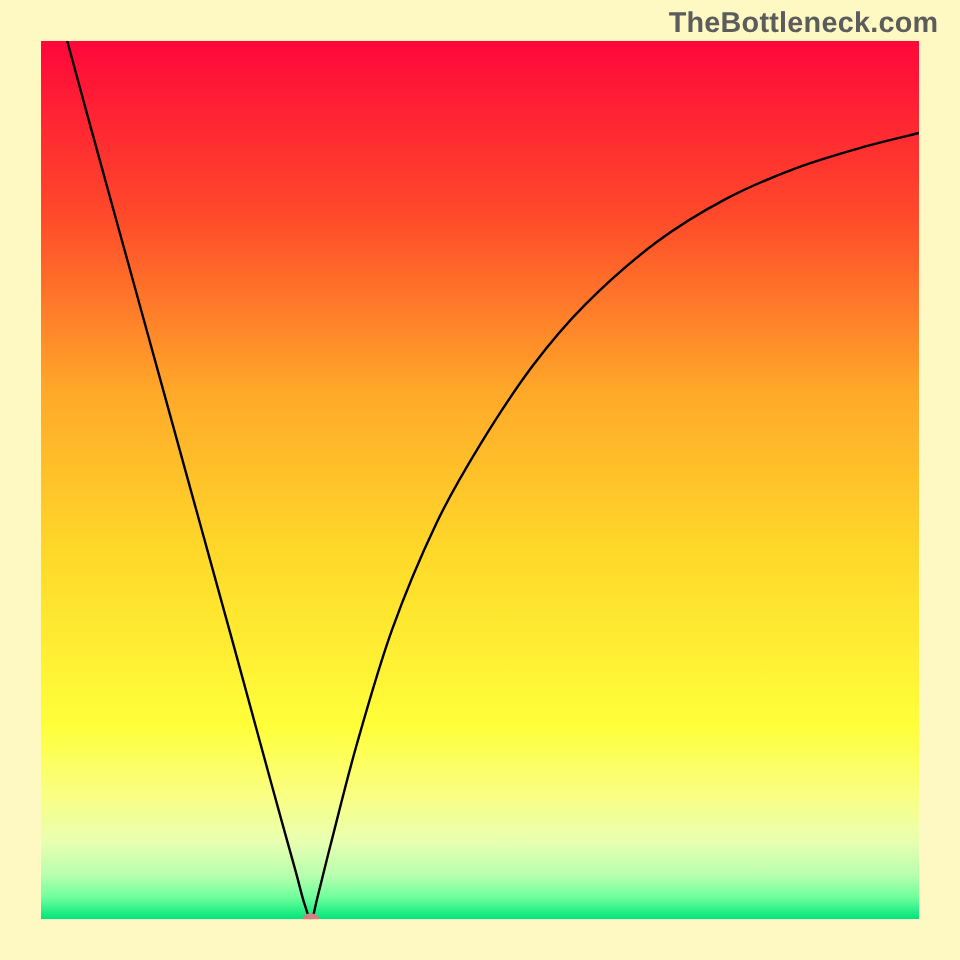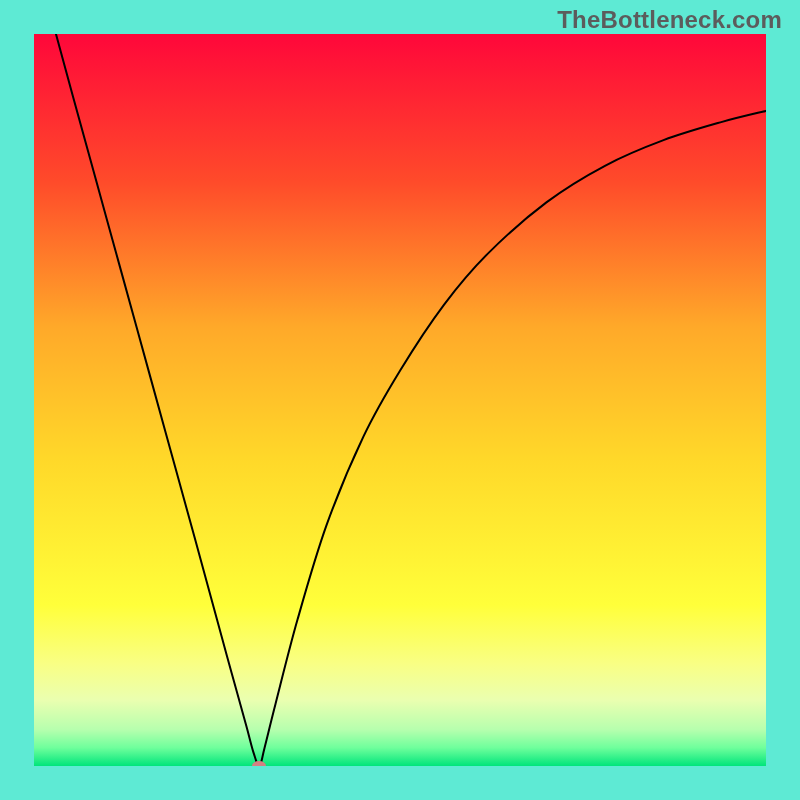--- a/index.html
+++ b/index.html
@@ -9,21 +9,21 @@
     height: 800px;
     background: #000000;
     overflow: hidden;
   }
   .frame {
     position: absolute;
     left: 0;
     top: 0;
     width: 800px;
     height: 800px;
-    background: #5eead4;
+    background: #fef9c3;
   }
   .plot-area {
     position: absolute;
     left: 34px;
     top: 34px;
     width: 732px;
     height: 732px;
     overflow: hidden;
   }
   .gradient-bg {

